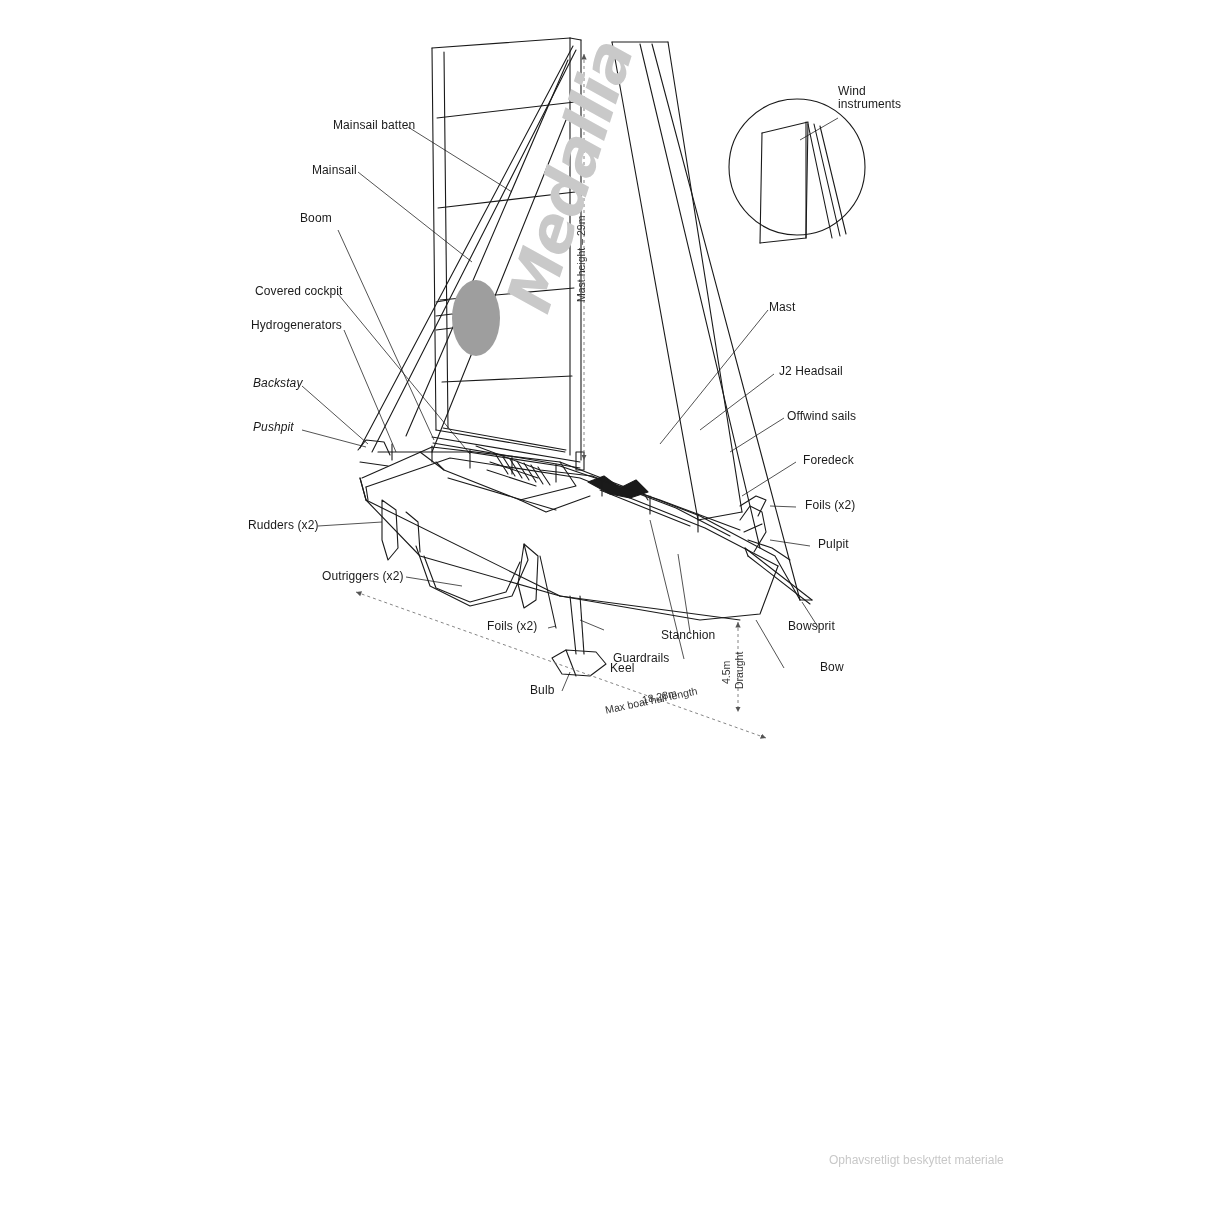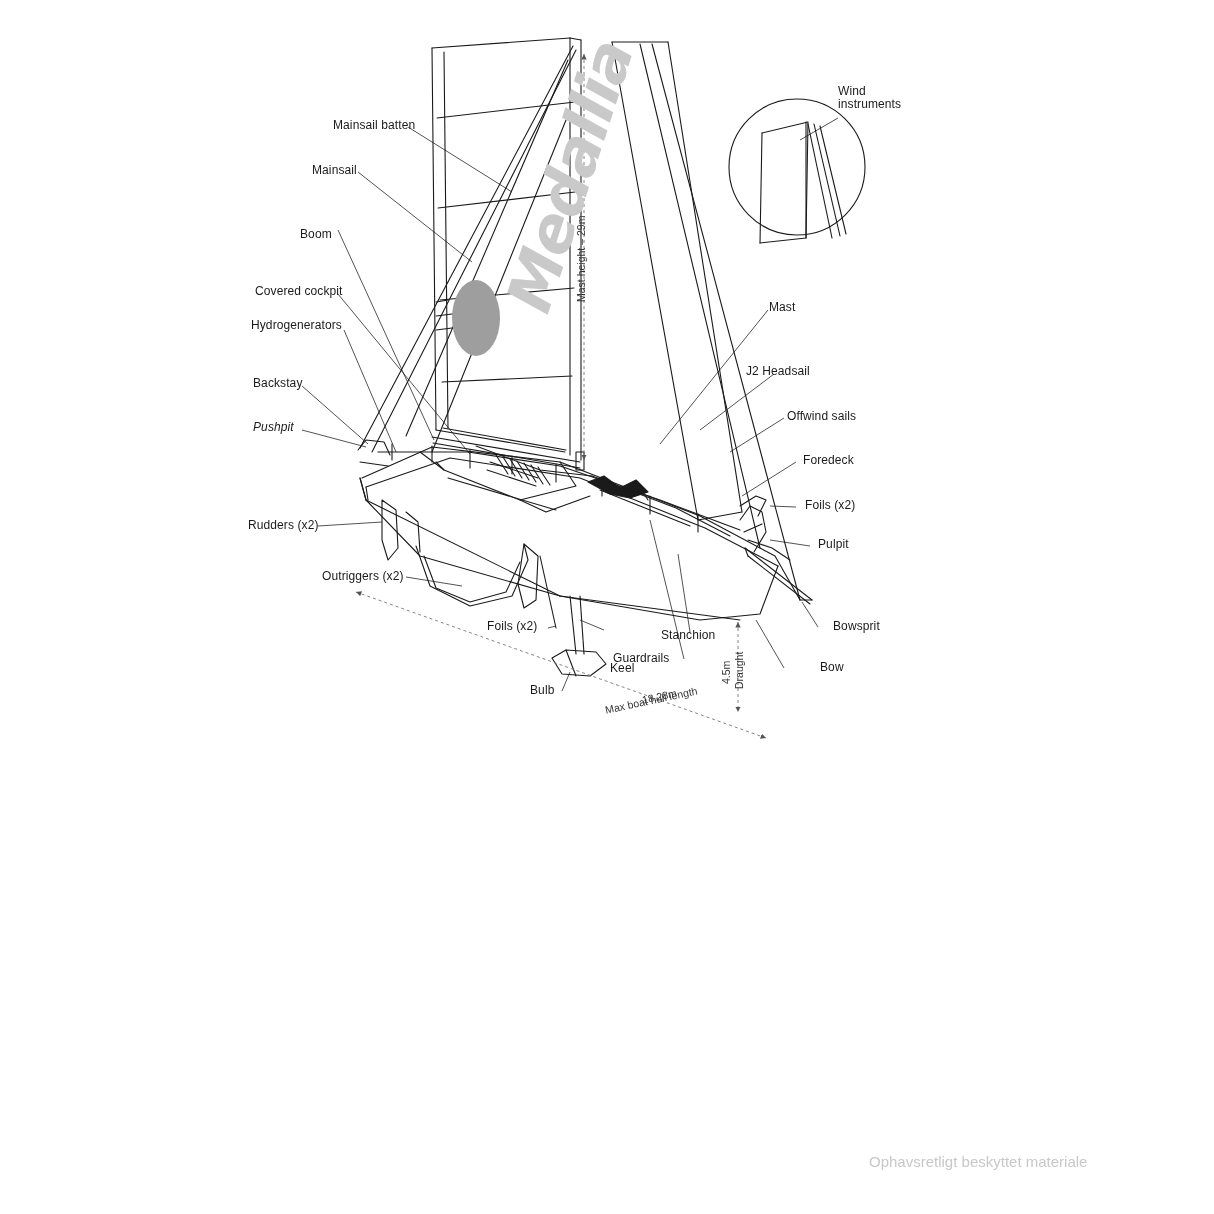--- a/index.html
+++ b/index.html
@@ -63,24 +63,23 @@
     color: #c9c9c9;
     letter-spacing: -2px;
     transform: rotate(-72deg);
     transform-origin: left top;
     user-select: none;
   }
   .copyright {
     position: absolute;
     left: 829px;
     top: 1153px;
-    font-size: 15px;
+    font-size: 12px;
     color: #c8c8c8;
     white-space: nowrap;
-    margin-left: 40px;
   }
 </style>
 </head>
 <body>
 
 <div id="diagram-root">
 
   <svg class="diagram" viewBox="0 0 1214 1214">
     <defs>
       <marker id="arrowEnd" markerWidth="8" markerHeight="8" refX="6" refY="3" orient="auto">
@@ -246,44 +245,44 @@
       <path d="M584 54 L584 460" marker-start="url(#arrowStart)" marker-end="url(#arrowEnd)"></path>
       <path d="M356 592 L766 738" marker-start="url(#arrowStart)" marker-end="url(#arrowEnd)"></path>
       <path d="M738 622 L738 712" marker-start="url(#arrowStart)" marker-end="url(#arrowEnd)"></path>
     </g>
   </svg>
 
   <div class="brand" style="left:492px; top:298px;">Medallia</div>
 
   <div class="label" style="left:333px; top:119px;">Mainsail batten</div>
   <div class="label" style="left:312px; top:164px;">Mainsail</div>
-  <div class="label" style="left:300px; top:228px;">Boom</div>
+  <div class="label" style="left:300px; top:212px;">Boom</div>
   <div class="label" style="left:255px; top:285px;">Covered cockpit</div>
   <div class="label" style="left:251px; top:319px;">Hydrogenerators</div>
-  <div class="label" style="left:253px; top:377px;">Backstay</div>
+  <div class="label" style="left:253px; top:377px;font-style:italic;">Backstay</div>
   <div class="label" style="left:253px; top:421px;font-style:italic;">Pushpit</div>
   <div class="label" style="left:248px; top:519px;">Rudders (x2)</div>
   <div class="label" style="left:322px; top:570px;">Outriggers (x2)</div>
   <div class="label" style="left:487px; top:620px;">Foils (x2)</div>
   <div class="label" style="left:610px; top:622px;margin-top:40px;">Keel</div>
   <div class="label" style="left:661px; top:629px;">Stanchion</div>
   <div class="label" style="left:613px; top:652px;">Guardrails</div>
   <div class="label" style="left:530px; top:684px;">Bulb</div>
 
   <div class="label two-line" style="left:838px; top:85px;">
     <div>Wind</div>
     <div>instruments</div>
   </div>
   <div class="label" style="left:769px; top:301px;">Mast</div>
-  <div class="label" style="left:746px; top:365px;text-align:right;">J2 Headsail</div>
+  <div class="label" style="left:779px; top:365px;text-align:right;">J2 Headsail</div>
   <div class="label" style="left:787px; top:410px;">Offwind sails</div>
   <div class="label" style="left:803px; top:454px;">Foredeck</div>
   <div class="label" style="left:805px; top:499px;">Foils (x2)</div>
   <div class="label" style="left:818px; top:538px;text-align:center;">Pulpit</div>
-  <div class="label" style="left:823px; top:620px;padding-left:10px;">Bowsprit</div>
+  <div class="label" style="left:778px; top:620px;padding-left:10px;">Bowsprit</div>
   <div class="label" style="left:820px; top:661px;">Bow</div>
 
   <div class="dim-label rot-90" style="left:575px; top:302px;">Mast height – 29m</div>
   <div class="dim-label rot-diag" style="left:641px; top:694px;">18.28m</div>
   <div class="dim-label rot-diag" style="left:604px; top:704px;">Max boat hull length</div>
   <div class="dim-label rot-90" style="left:720px; top:684px;">4.5m</div>
   <div class="dim-label rot-90" style="left:733px; top:689px;">Draught</div>
 
   <div class="copyright">Ophavsretligt beskyttet materiale</div>
 </div>

